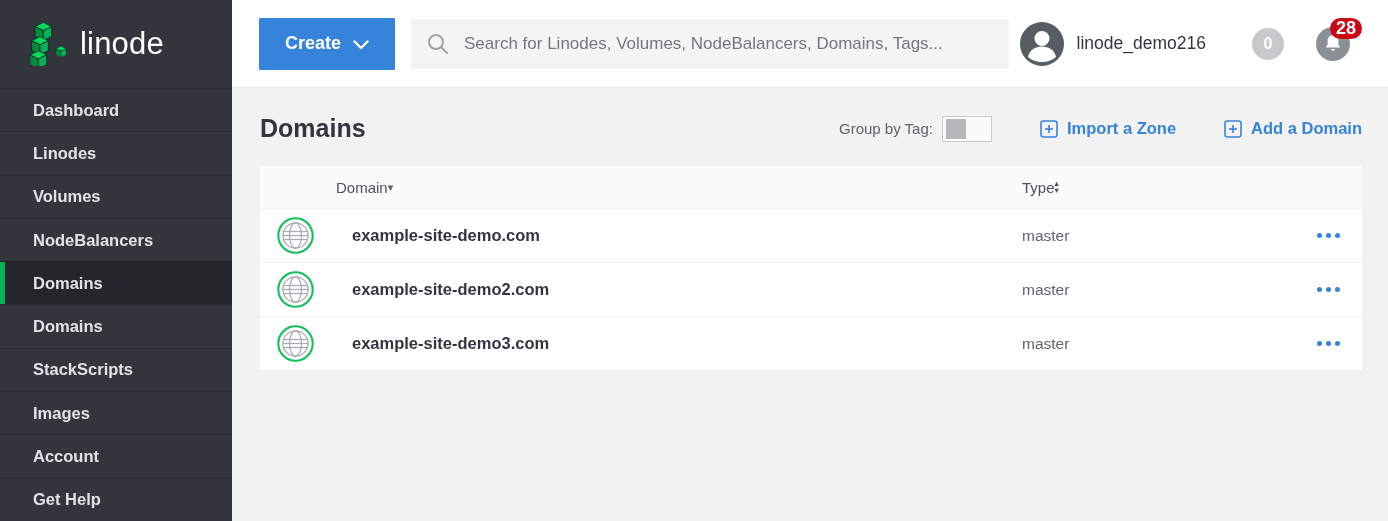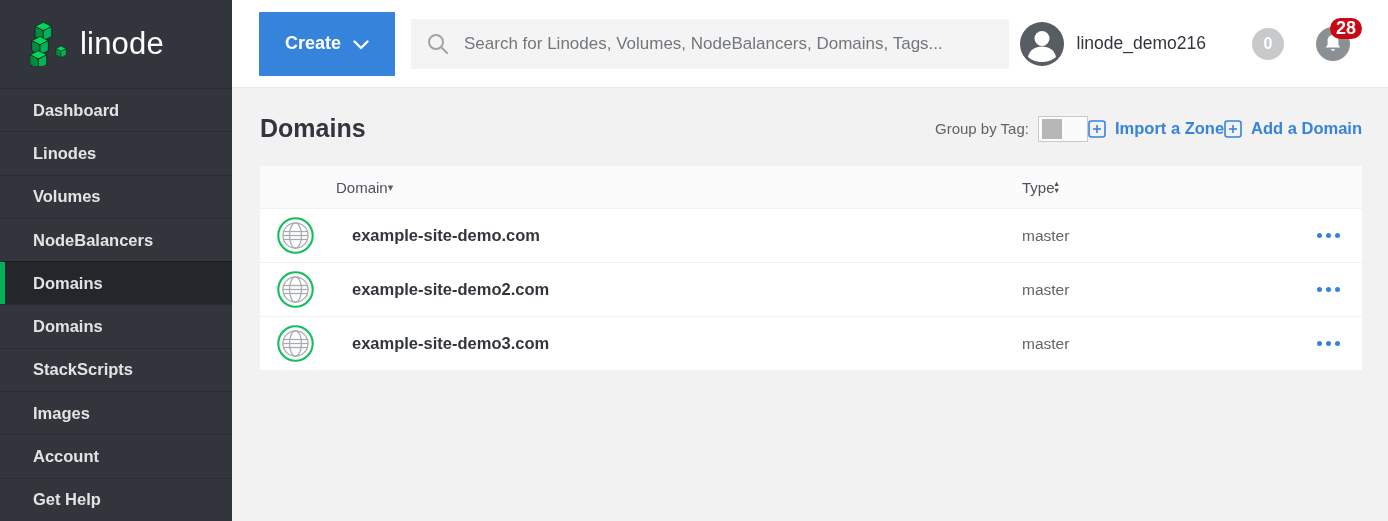--- a/index.html
+++ b/index.html
@@ -18,21 +18,21 @@
               color:#e3e3e4; font-size:16.5px; font-weight:600; cursor:pointer;
               border-top:1px solid rgba(0,0,0,0.18); }
   .nav-item.active { background:#23262a; }
   .nav-item.active::before { content:""; position:absolute; left:0; top:0; bottom:0; width:5px; background:#02b159; }
 
   
   .main { flex:1; display:flex; flex-direction:column; background:#f2f2f2; }
 
   
   .topbar { height:88px; background:#fff; display:flex; align-items:center; padding:0 26px 0 27px; border-bottom:1px solid #e9eaeb; }
-  .create-btn { width:136px; height:64px; background:#3683dc; border:none; border-radius:1px; color:#fff;
+  .create-btn { width:136px; height:52px; background:#3683dc; border:none; border-radius:1px; color:#fff;
                 font-family:"Liberation Sans", sans-serif; font-size:18px; font-weight:600;
                 display:flex; align-items:center; justify-content:center; gap:12px; cursor:pointer; }
   .create-btn svg { margin-top:2px; }
   .searchbar { margin-left:16px; width:598px; height:50px; background:#f4f4f4; display:flex; align-items:center; padding:0 15px; }
   .searchbar svg { flex:none; }
   .search-input { flex:1; border:none; background:transparent; outline:none; margin-left:14px;
                   font-family:"Liberation Sans", sans-serif; font-size:17px; color:#32363c; }
   .search-input::placeholder { color:#71777c; opacity:1; }
   .account { margin-left:auto; display:flex; align-items:center; }
   .avatar { width:44px; height:44px; border-radius:50%; background:#575d62; display:flex; align-items:center; justify-content:center; cursor:pointer; }
@@ -45,21 +45,21 @@
                  background:#ca0813; color:#fff; font-size:18px; font-weight:700; display:flex; align-items:center; justify-content:center; }
 
   
   .content { flex:1; padding:13px 26px 0 28px; }
   .page-head { height:55px; display:flex; align-items:center; }
   .page-title { font-size:25px; font-weight:700; color:#32363c; }
   .head-actions { margin-left:auto; display:flex; align-items:center; }
   .group-label { font-size:15px; color:#606469; margin-right:9px; }
   .toggle { width:50px; height:26px; background:#fbfbfb; border:1px solid #c9cacb; position:relative; cursor:pointer; }
   .toggle .knob { position:absolute; left:3px; top:2px; width:20px; height:20px; background:#b5b7b9; }
-  .head-link { display:flex; align-items:center; gap:9px; color:#3683dc; font-size:16.5px; font-weight:600; text-decoration:none; cursor:pointer; }
+  .head-link { display:flex; align-items:center; gap:9px; margin-left:48px; color:#3683dc; font-size:16.5px; font-weight:600; text-decoration:none; cursor:pointer; }
 
   
   .table { margin-top:10px; width:1102px; background:#fff; }
   .t-header { display:grid; grid-template-columns:762px 260px 1fr; align-items:center; height:42px; background:#fbfbfb; }
   .th { font-size:15px; color:#4d535a; display:flex; align-items:center; }
   .th-domain { padding-left:76px; }
   .sort-caret { font-size:11px; color:#606469; }
   .sort-both { display:flex; flex-direction:column; line-height:7px; font-size:8.5px; color:#4d535a; }
   .t-row { display:grid; grid-template-columns:762px 260px 1fr; align-items:center; height:54px; background:#fff; border-top:1px solid #f0f1f1; }
   .cell-name { display:flex; align-items:center; padding-left:17px; }

